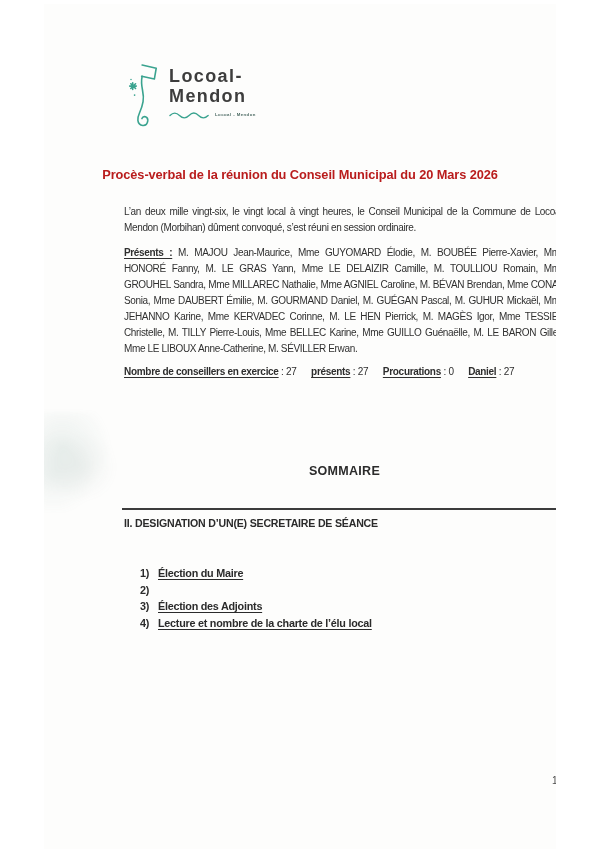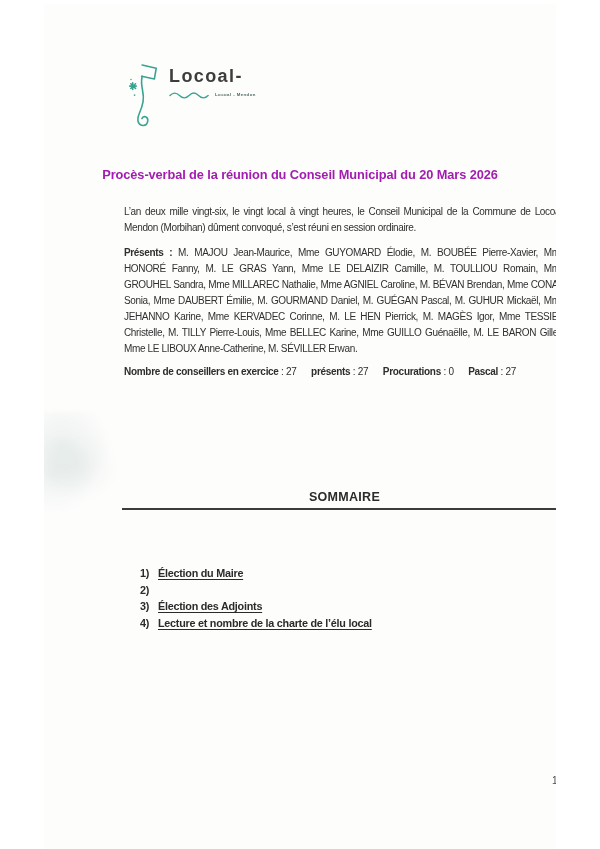--- a/index.html
+++ b/index.html
@@ -39,31 +39,31 @@
   }
 
   
   .col { position:absolute; left:80px; width:441px; }
   .para {
     font-size:10px; line-height:16px; letter-spacing:-0.35px;
     text-align:justify; color:#303030;
   }
   .intro { top:200px; }
   .presents { top:241px; }
-  .lbl-u { font-weight:bold; text-underline-offset:2px; text-decoration-thickness:1px; }
+  .lbl-u { font-weight:bold; text-decoration:underline; text-underline-offset:2px; text-decoration-thickness:1px; }
 
   .counters { top:362px; font-size:10px; letter-spacing:-0.3px; white-space:nowrap; }
   .counter { margin-right:12px; }
   .counter .val { font-weight:normal; }
 
   .secretary { top:388px; font-size:10px; letter-spacing:-0.3px; }
 
   
   .sommaire-title {
-    top:486px; text-align:center;
+    top:460px; text-align:center;
     font-size:12.5px; font-weight:bold; color:#2b2b2b; letter-spacing:0.3px;
   }
   .sommaire-rule { position:absolute; left:78px; top:504px; width:444px; height:2px; background:#3c3c3c; }
   .sections { top:512px; font-size:10.6px; font-weight:bold; line-height:15.5px; letter-spacing:-0.2px; color:#2b2b2b; }
 
   .toc { top:561px; left:96px; width:420px; }
   .toc-row { display:flex; font-size:10.8px; font-weight:bold; line-height:16.5px; letter-spacing:-0.25px; color:#2b2b2b; }
   .toc-num { flex:0 0 18px; }
   .toc-label { text-decoration:underline; text-underline-offset:2px; text-decoration-thickness:1px; }
 
@@ -90,49 +90,51 @@
       <g fill="none" stroke="#3aa38f" stroke-width="1.7" stroke-linecap="round" stroke-linejoin="round">
         <path d="M15,4 L30,7.5 L28,19 L14.5,16"></path>
         <path d="M15,16 C12.5,28 18,33 16,43 C14,55 9.5,57 10.5,63 C11.3,69.5 20,70.5 21,63.5 C21.6,58.5 16,57.5 14.8,61"></path>
         <path d="M5,23 v7 M1.8,26.5 h7 M3,24 l5,5 M8,24 l-5,5"></path>
       </g>
       <circle cx="7" cy="36" r="0.9" fill="#3aa38f"></circle>
       <circle cx="3.2" cy="19.5" r="0.8" fill="#3aa38f"></circle>
     </svg>
     <div class="logo-textcol">
       <div class="logo-name">Locoal-</div>
+      <div class="logo-name">Mendon</div>
       <div class="logo-subrow">
         <svg class="logo-wave" viewBox="0 0 44 9">
           <path d="M1,5.5 Q6,0.5 11,5.5 T21,5.5 T31,5.5 T41,5.5" fill="none" stroke="#3aa38f" stroke-width="1.4" stroke-linecap="round"></path>
         </svg>
         <span class="logo-tagline">Locoal - Mendon</span>
       </div>
     </div>
   </div>
 
-  <div class="doc-subtitle" style="color:#a21caf;">Procès-verbal de la réunion du Conseil Municipal du 20 Mars 2026</div>
+  <div class="doc-subtitle" style="color:#b91c1c;">Procès-verbal de la réunion du Conseil Municipal du 20 Mars 2026</div>
 
   <div class="col para intro">L’an deux mille vingt-six, le vingt local à vingt heures, le Conseil Municipal de la Commune de Locoal-Mendon (Morbihan) dûment convoqué, s’est réuni en session ordinaire.</div>
 
   <div class="col para presents">
     <span class="lbl-u">Présents :</span><span> M. MAJOU Jean-Maurice, Mme GUYOMARD Élodie, M. BOUBÉE Pierre-Xavier, Mme HONORÉ Fanny, M. LE GRAS Yann, Mme LE DELAIZIR Camille, M. TOULLIOU Romain, Mme GROUHEL Sandra, Mme MILLAREC Nathalie, Mme AGNIEL Caroline, M. BÉVAN Brendan, Mme CONAN Sonia, Mme DAUBERT Émilie, M. GOURMAND Daniel, M. GUÉGAN Pascal, M. GUHUR Mickaël, Mme JEHANNO Karine, Mme KERVADEC Corinne, M. LE HEN Pierrick, M. MAGÈS Igor, Mme TESSIER Christelle, M. TILLY Pierre-Louis, Mme BELLEC Karine, Mme GUILLO Guénaëlle, M. LE BARON Gilles, Mme LE LIBOUX Anne-Catherine, M. SÉVILLER Erwan.</span>
   </div>
 
   <div class="col counters">
     <span class="counter"><span class="lbl-u">Nombre de conseillers en exercice</span><span> : </span><span class="val">27</span></span>
     <span class="counter"><span class="lbl-u">présents</span><span> : </span><span class="val">27</span></span>
     <span class="counter"><span class="lbl-u">Procurations</span><span> : </span><span class="val">0</span></span>
-    <span class="counter"><span class="lbl-u">Pascal</span><span> : </span><span class="val">27</span></span>
+    <span class="counter"><span class="lbl-u">Daniel</span><span> : </span><span class="val">27</span></span>
   </div>
 
 
   <div class="col sommaire-title">SOMMAIRE</div>
   <div class="sommaire-rule"></div>
 
   <div class="col sections">
+    <div>II. DESIGNATION D’UN(E) SECRETAIRE DE SÉANCE</div>
   </div>
 
   <div class="toc col" style="left:96px; width:420px;">
     <div class="toc-row">
       <span class="toc-num">1)</span>
       <span class="toc-label">Élection du Maire</span>
     </div>
     <div class="toc-row">
       <span class="toc-num">2)</span>
     </div>

